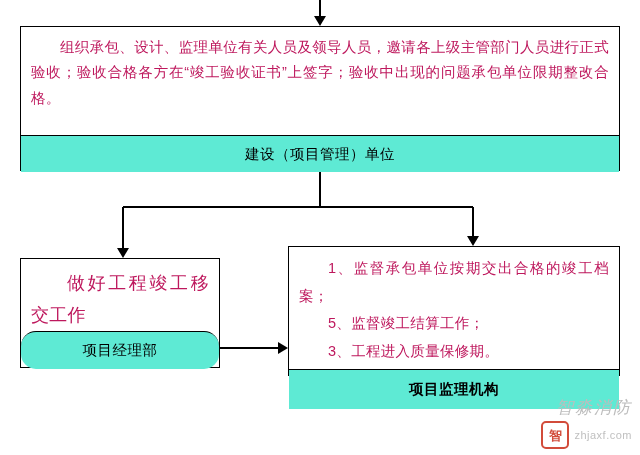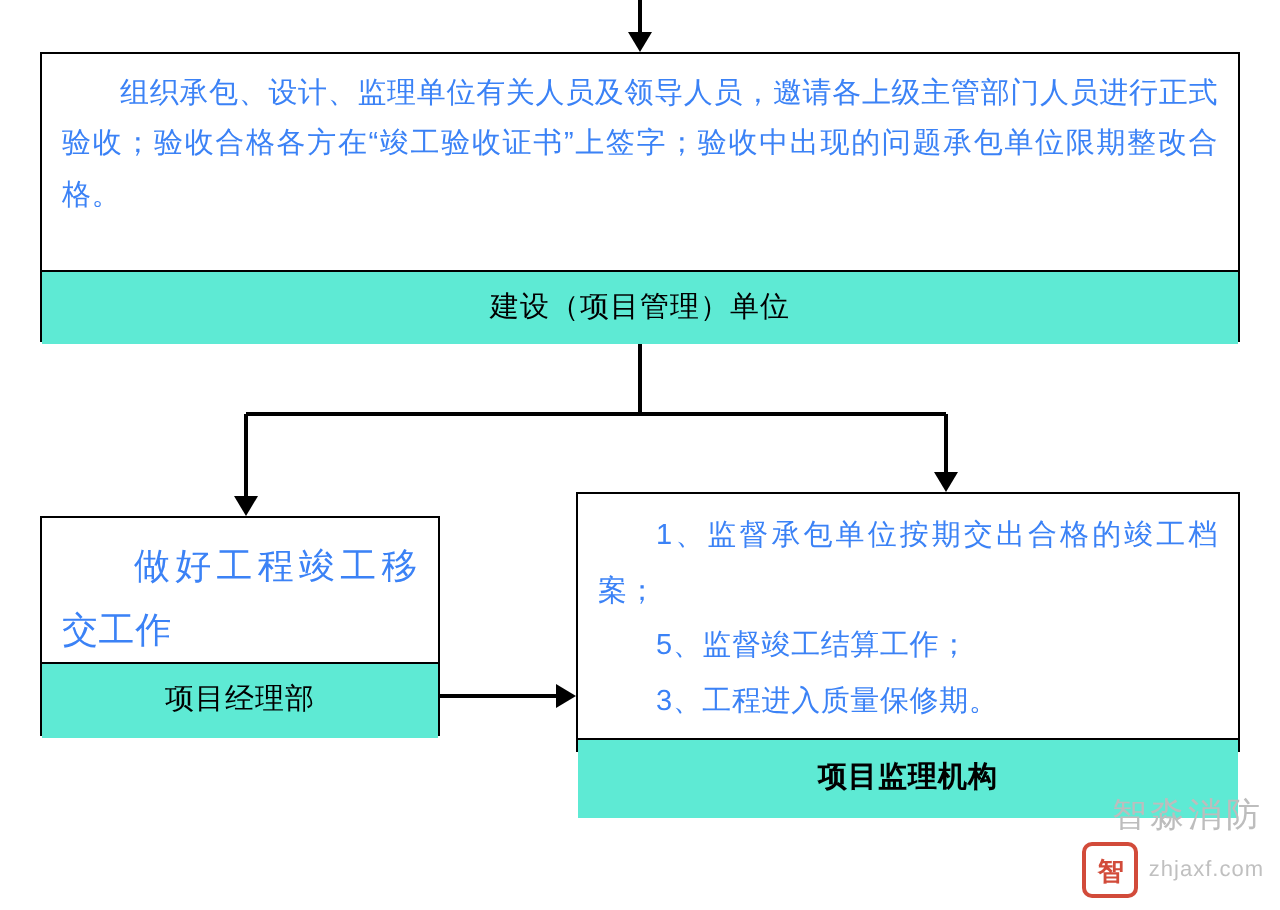--- a/index.html
+++ b/index.html
@@ -22,21 +22,21 @@
     position: absolute;
     box-sizing: border-box;
     border: 1px solid #000000;
     background: #ffffff;
   }
   .box-body {
     box-sizing: border-box;
     padding: 8px 10px 6px 10px;
     font-size: 14.5px;
     line-height: 1.75;
-    color: #3b82f6;
+    color: #be185d;
     text-align: justify;
     letter-spacing: 0.3px;
   }
   .box-footer {
     box-sizing: border-box;
     border-top: 1px solid #000000;
     background: #5eead4;
     text-align: center;
     font-size: 14.5px;
     line-height: 1.6;
@@ -77,20 +77,21 @@
     height: 110px;
   }
   #box-left .box-body {
     height: 72px;
     font-size: 18px;
     line-height: 1.8;
   }
   #box-left .box-footer {
     height: 38px;
     line-height: 27px;
+    border-radius: 15px;
   }
   
   #box-right {
     left: 288px;
     top: 246px;
     width: 332px;
     height: 130px;
   }
   #box-right .box-body {
     height: 122px;
@@ -110,20 +111,21 @@
     display: flex;
     flex-direction: column;
     align-items: flex-end;
     color: #b9b9b9;
   }
   #watermark .wm-text {
     font-size: 17px;
     letter-spacing: 2px;
     color: #bdbdbd;
     margin-bottom: 2px;
+    font-style: italic;
   }
   #watermark .wm-row {
     display: flex;
     align-items: center;
     gap: 5px;
   }
   #watermark .wm-logo {
     width: 24px;
     height: 24px;
     border: 2px solid #d24b3a;

